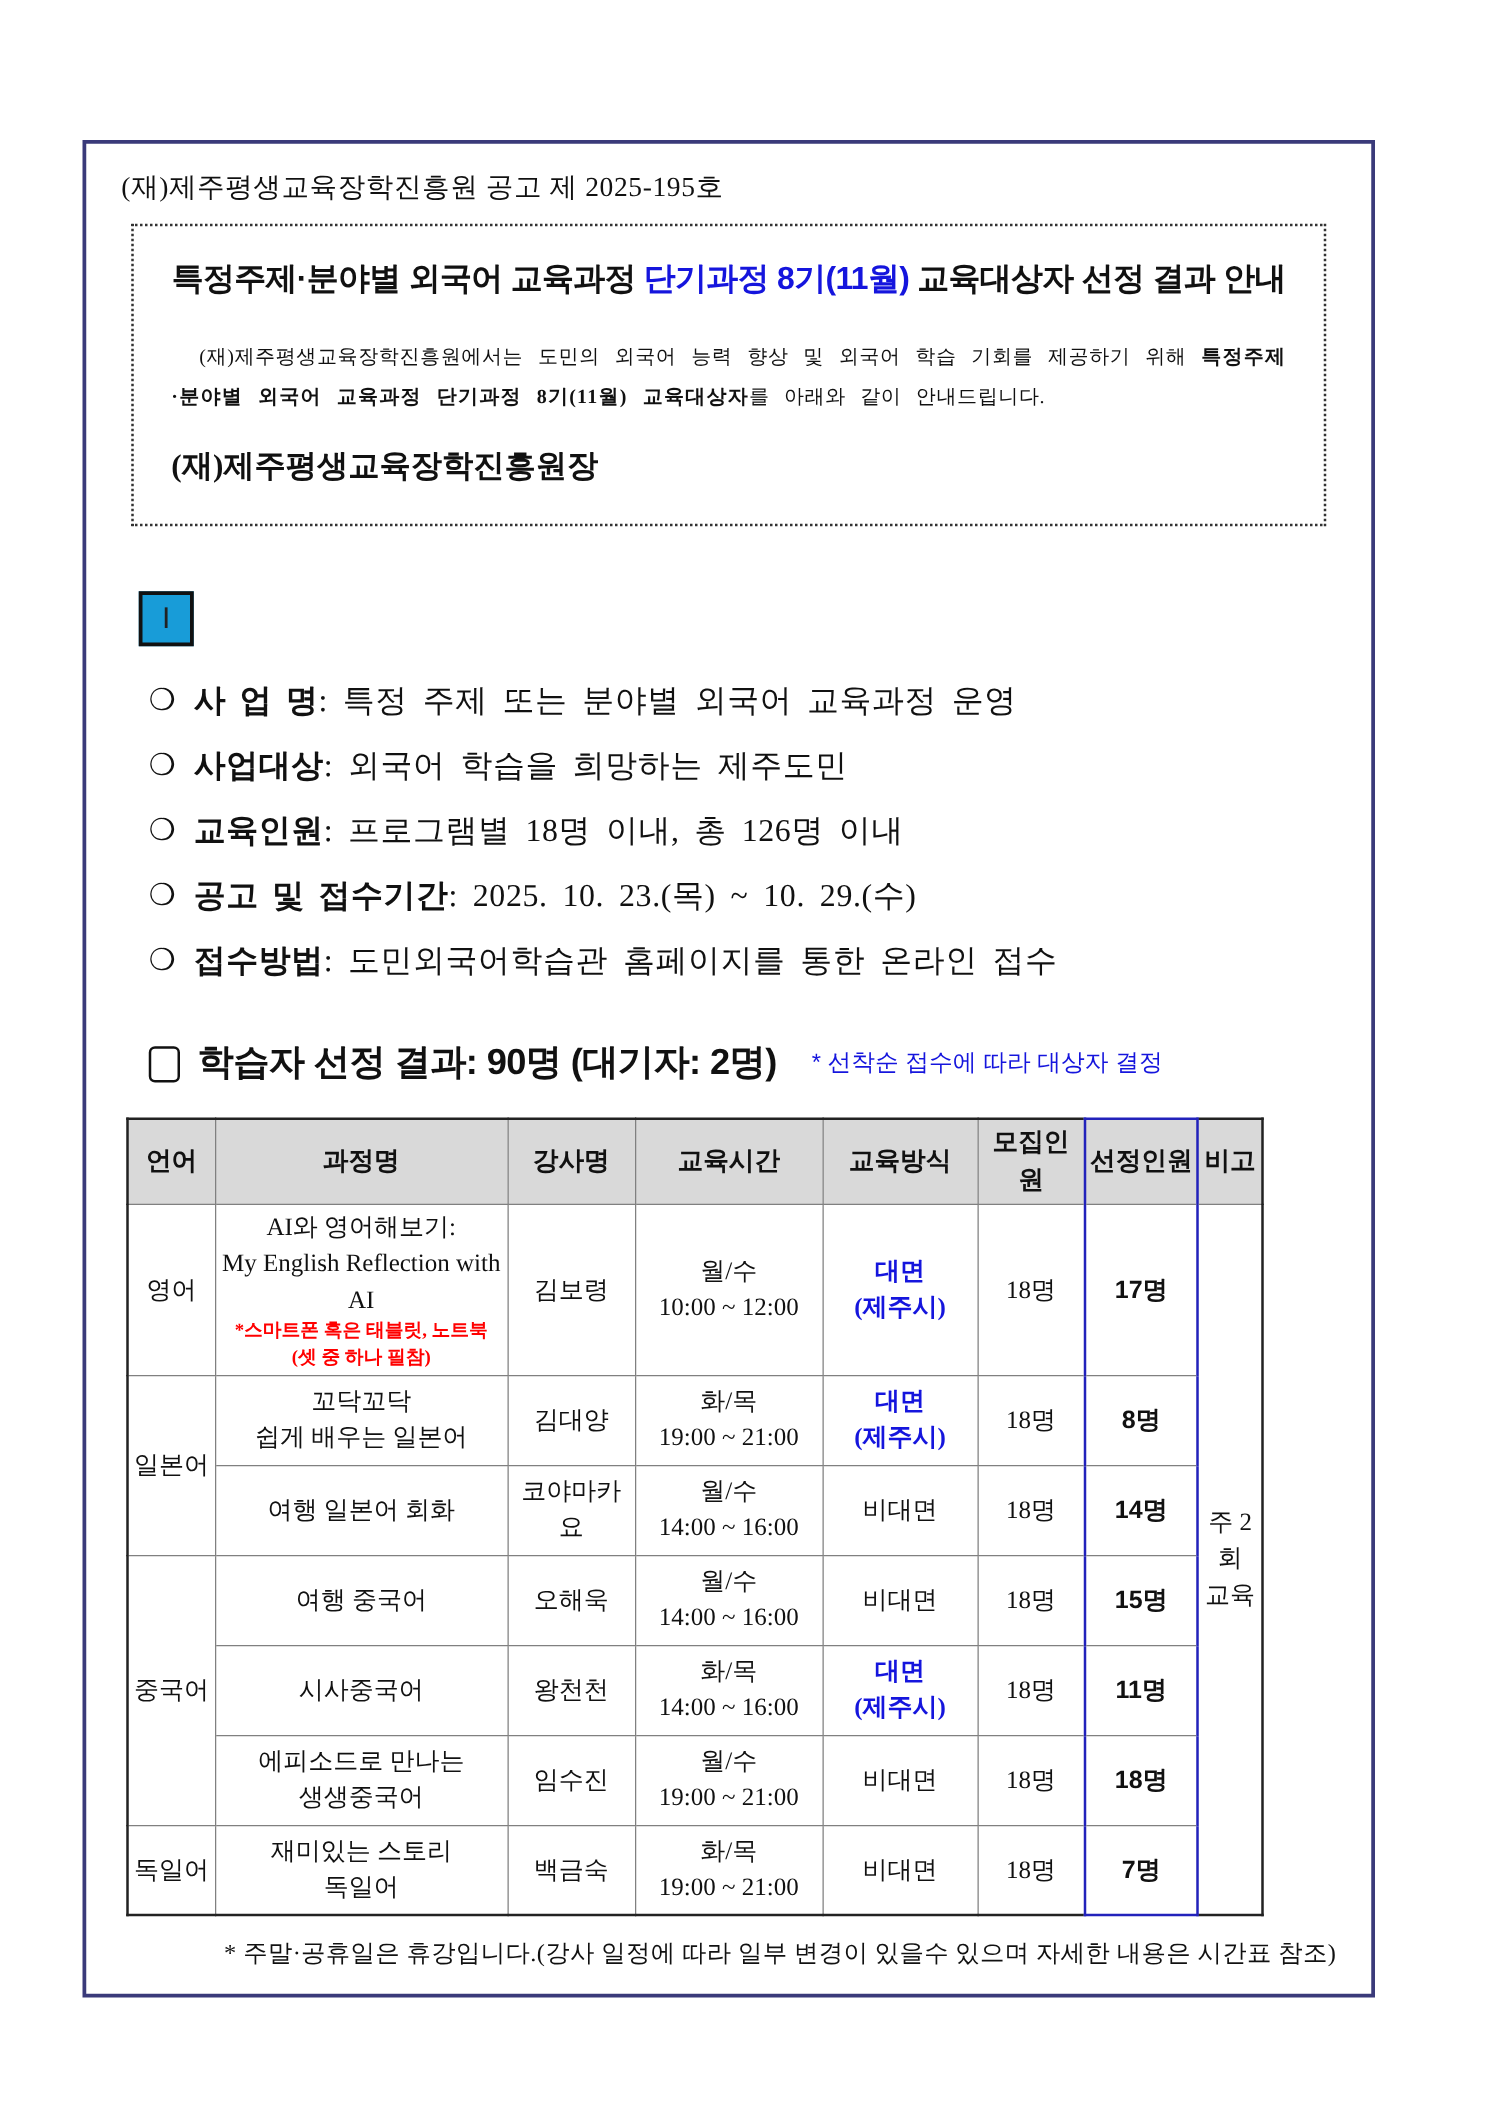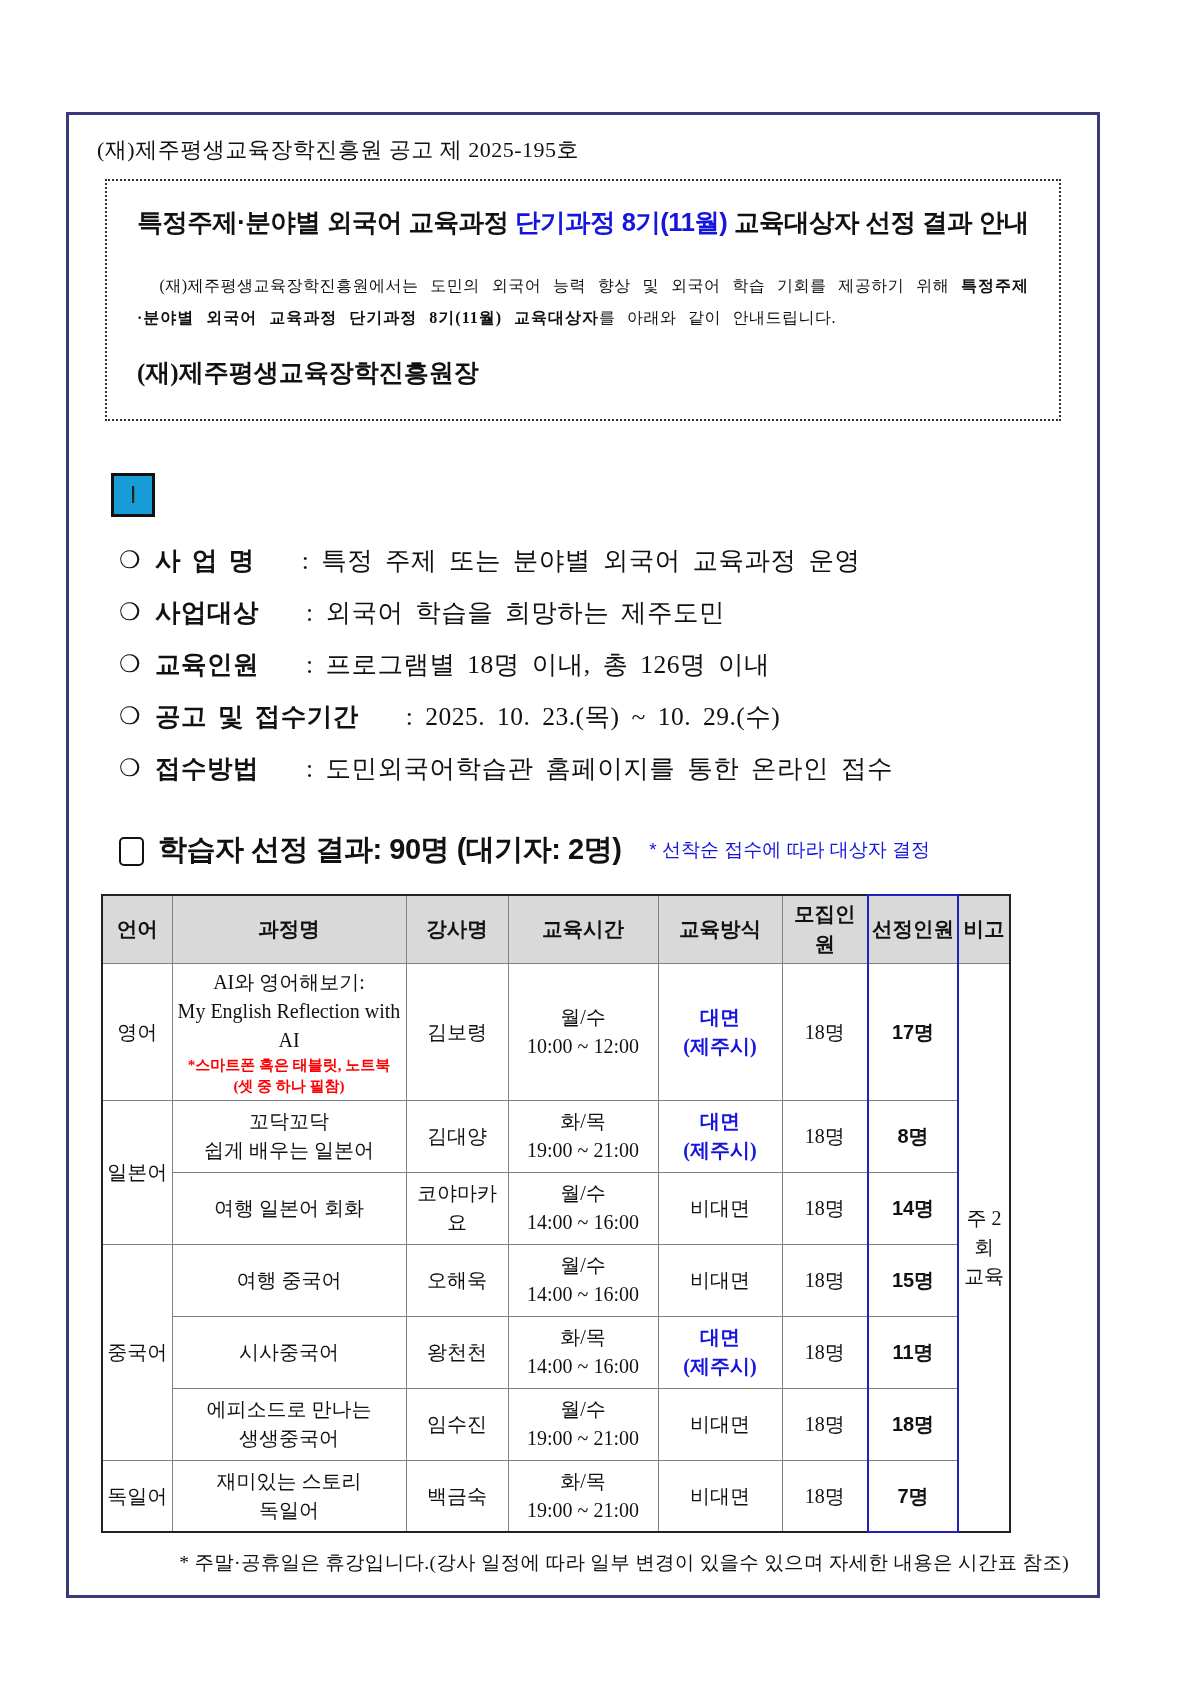--- a/index.html
+++ b/index.html
@@ -28,21 +28,21 @@
     width:44px; height:44px; background:#189cd8; border:3px solid #111;
     display:flex; align-items:center; justify-content:center;
     font-family:"Liberation Sans",sans-serif; font-size:24px; color:#222; font-weight:normal;
   }
   .sec-title-wrap { margin-left:22px; border-bottom:4px solid #111; padding:0 90px 4px 4px; }
   .sec-title { font-family:"Liberation Sans","DejaVu Sans",sans-serif; font-weight:bold; font-size:31px; letter-spacing:1px; }
   .bullets { margin:26px 0 0 22px; }
   .bullet { display:flex; align-items:baseline; font-size:25.5px; margin-bottom:17px; letter-spacing:0.5px; }
   .bullet .marker { font-size:24px; margin-right:14px; transform:translateY(-1px); }
   .bullet b { word-spacing:4px; }
-  .bullet .val { word-spacing:5px;margin-left:47px; }
+  .bullet .val { word-spacing:5px; }
   .result-line { margin:44px 0 0 22px; display:flex; align-items:flex-end; }
   .result-sq {
     width:25px; height:29px; border:2.5px solid #111; border-radius:5px;
     margin-right:14px; align-self:center; transform:translateY(1px);
   }
   .result-text { font-family:"Liberation Sans","DejaVu Sans",sans-serif; font-weight:bold; font-size:29px; letter-spacing:-0.5px; white-space:nowrap; }
   .result-note { color:#1515dd; font-family:"Liberation Sans",sans-serif; font-size:19px; margin-left:28px; align-self:center; white-space:nowrap; }
   table.tbl { border-collapse:collapse; margin:24px 0 0 4px; width:908px; table-layout:fixed; }
   .tbl th, .tbl td {
     border:1px solid #808080; text-align:center; vertical-align:middle;

